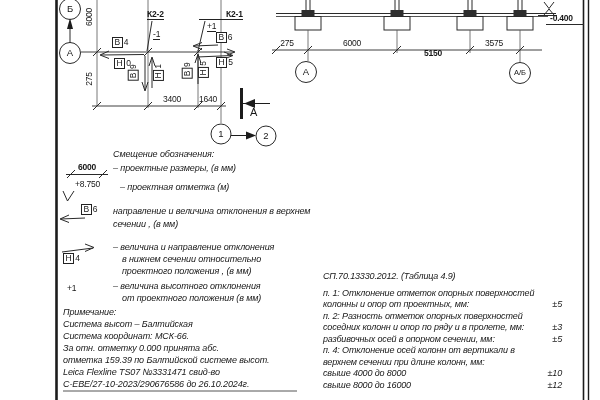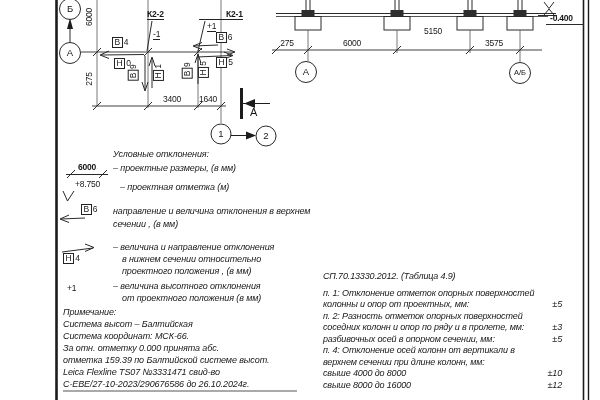--- a/index.html
+++ b/index.html
@@ -196,27 +196,27 @@
     <span class="bx">В</span>
       <span class="num">6</span>
   </div>
   <div class="boxmark" style="left:216px;top:57px;">
     <span class="bx">Н</span>
       <span class="num">5</span>
   </div>
 
   <div class="t dim ctr" style="left:272px;top:38px;width:30px;">275</div>
   <div class="t dim ctr" style="left:328px;top:38px;width:48px;">6000</div>
-  <div class="t dim ctr" style="left:410px;top:26px;width:46px;">5150</div>
+  <div class="t dim ctr" style="left:410px;top:48px;width:46px;font-weight:bold;">5150</div>
   <div class="t dim ctr" style="left:474px;top:38px;width:40px;">3575</div>
   <div class="t axlabel" style="left:296px;top:66px;width:20px;">А</div>
   <div class="t ctr" style="left:506px;top:68px;width:28px;font-size:7.5px;">А/Б</div>
   <div class="t dim bold" style="left:550px;top:13px;">-0.400</div>
 
-  <div class="t leg it" style="left:113px;top:149px;">Условные отклонения:</div>
+  <div class="t leg it" style="left:113px;top:149px;">Смещение обозначения:</div>
 
   <div class="t dim bold ctr" style="left:70px;top:162px;width:34px;">6000</div>
   <div class="t leg it" style="left:113px;top:163px;">– проектные размеры, (в мм)</div>
 
   <div class="t dim" style="left:75px;top:179px;">+8.750</div>
   <div class="t leg it" style="left:120px;top:182px;">– проектная отметка (м)</div>
 
   <div class="boxmark" style="left:81px;top:204px;">
     <span class="bx">В</span>
       <span class="num">6</span>

